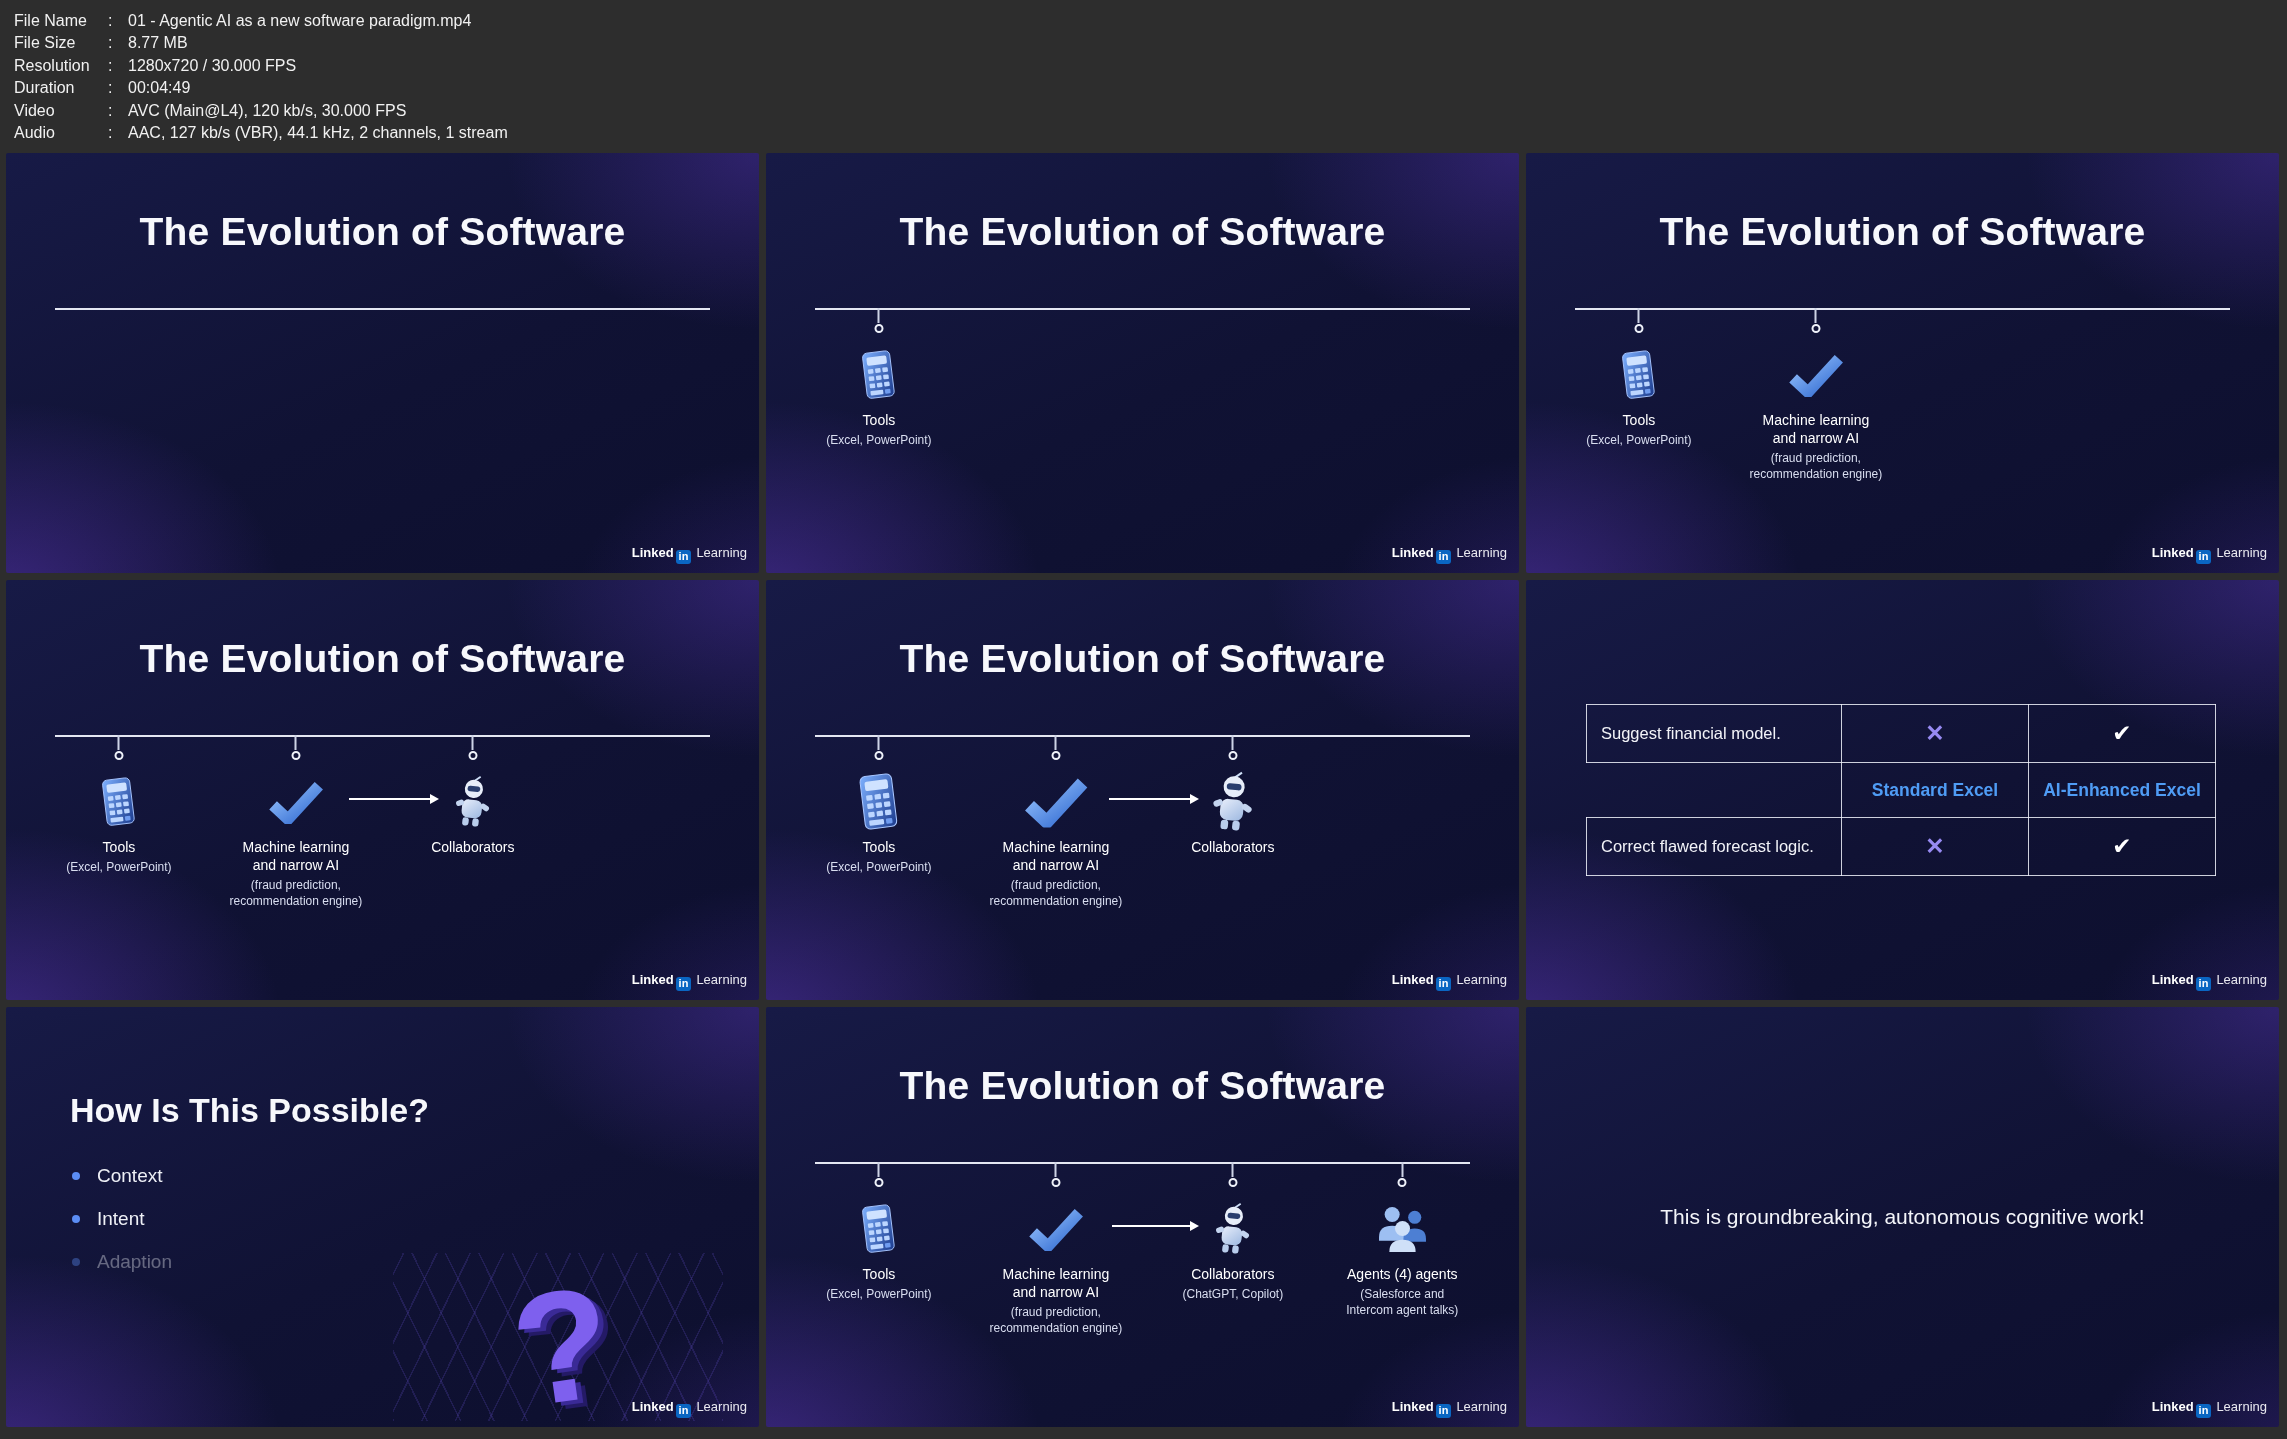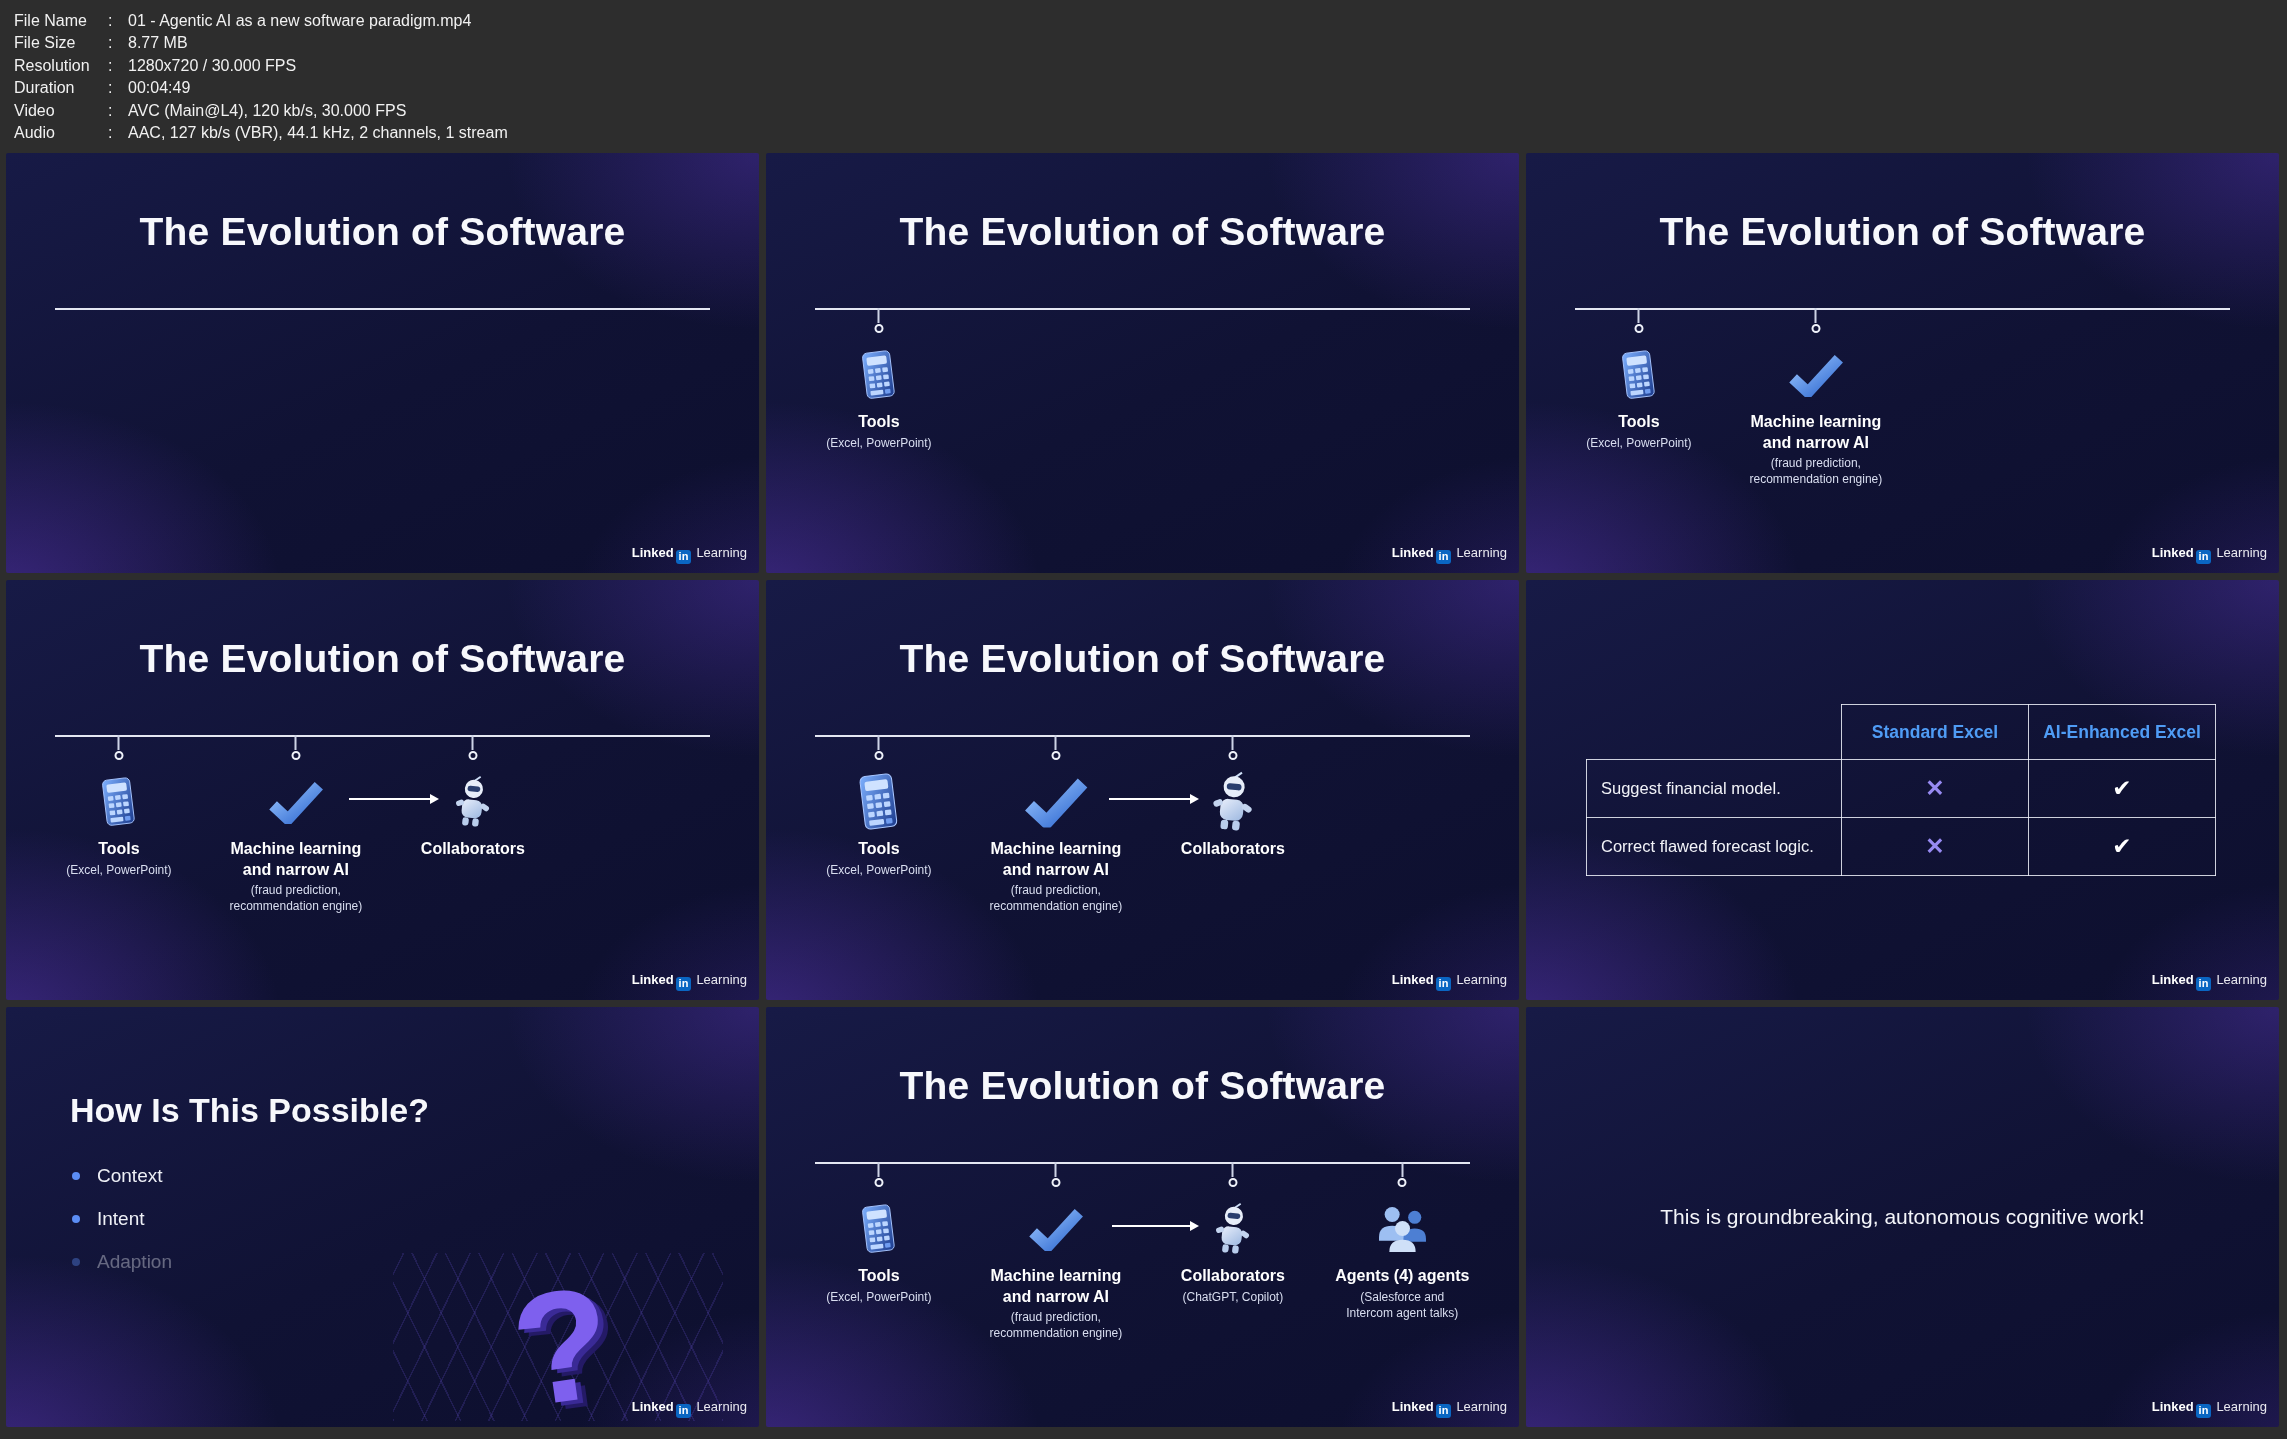--- a/index.html
+++ b/index.html
@@ -22,21 +22,21 @@
   }
 
   
   .s-title { position:absolute; top:57px; left:0; width:100%; text-align:center; color:#f7f8fc; font-size:39px; font-weight:700; letter-spacing:.2px; }
   .tl-line { position:absolute; top:155px; left:49px; right:49px; height:2px; background:#e4e7f2; }
   .tnode { position:absolute; top:155px; width:215px; transform:translateX(-50%); text-align:center; }
   .stem { width:2px; height:15px; background:#cdd3e6; margin:0 auto; }
   .dot { width:9px; height:9px; border:2px solid #eef1f9; border-radius:50%; margin:1px auto 0; }
   .icon-wrap { height:74px; display:flex; align-items:center; justify-content:center; margin-top:5px; }
   .big .icon-wrap svg { transform:scale(1.16); }
-  .nlabel { font-size:16px; font-weight:700; color:#ffffff; line-height:1.28; white-space:pre-line; }
+  .nlabel { font-size:14px; font-weight:400; color:#ffffff; line-height:1.28; white-space:pre-line; }
   .nsub { font-size:12px; color:#d9def0; line-height:1.32; white-space:pre-line; margin-top:3px; }
   .arrow { position:absolute; top:218px; height:2px; background:#ffffff; }
   .arrow:after { content:""; position:absolute; right:-8px; top:-4px; border-left:9px solid #fff; border-top:5px solid transparent; border-bottom:5px solid transparent; }
 
   .li-logo { position:absolute; right:12px; bottom:9px; display:flex; align-items:center; color:#fff; font-size:13px; }
   .li-linked { font-weight:700; }
   .li-in { background:#0a66c2; color:#fff; font-weight:700; font-size:11px; padding:1px 3px 2px; border-radius:3px; margin:10px 5px 0 2px; line-height:1; }
   .li-learning { font-weight:400; color:#e9e9f0; }
 
   
@@ -355,28 +355,28 @@
       <span class="li-linked">Linked</span>
         <span class="li-in">in</span>
         <span class="li-learning">Learning</span>
     </div>
   </div>
 
   <div class="frame">
     <table class="cmp-table">
       <tbody>
           <tr>
+        <td class="rowlab">Suggest financial model.</td>
+        <td class="mark std">✕</td>
+        <td class="mark enh">✔</td>
+      </tr>
+      <tr>
         <th class="blank"></th>
         <th class="colh">Standard Excel</th>
         <th class="colh">AI-Enhanced Excel</th>
-      </tr>
-      <tr>
-        <td class="rowlab">Suggest financial model.</td>
-        <td class="mark std">✕</td>
-        <td class="mark enh">✔</td>
       </tr>
       <tr>
         <td class="rowlab">Correct flawed forecast logic.</td>
         <td class="mark std">✕</td>
         <td class="mark enh">✔</td>
       </tr>
     </tbody>
       </table>
     <div class="li-logo">
       <span class="li-linked">Linked</span>

